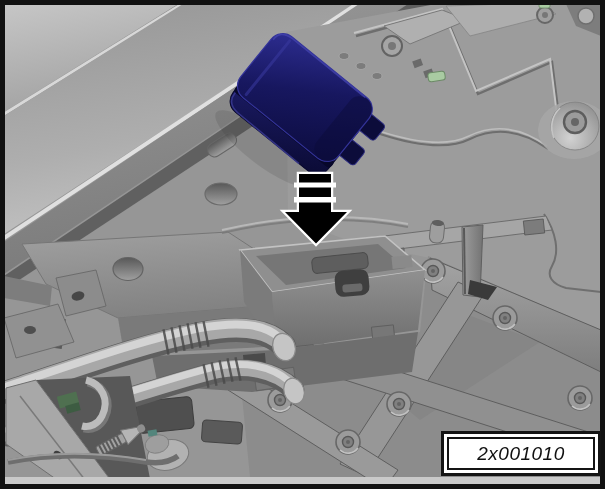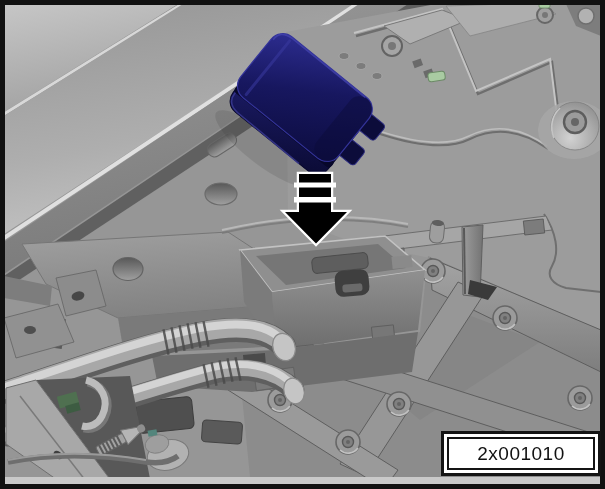--- a/index.html
+++ b/index.html
@@ -4,21 +4,21 @@
 <style>
   html,body{margin:0;padding:0;background:#ffffff;}
   .stage{position:relative;width:605px;height:489px;overflow:hidden;background:#969696;
          font-family:"Liberation Sans","DejaVu Sans",sans-serif;}
   .stage svg{position:absolute;left:0;top:0;display:block;}
   .label-box{position:absolute;left:441px;top:431px;width:160px;height:45px;
              background:#ffffff;border:3px solid #141414;box-sizing:border-box;
              display:flex;align-items:stretch;justify-content:stretch;z-index:5;}
   .label-inner{flex:1;margin:3px;border:2px solid #141414;display:flex;
                align-items:center;justify-content:center;}
-  .label-text{font-size:19px;color:#111111;letter-spacing:0.5px;}
+  .label-text{font-size:19px;color:#111111;letter-spacing:0.5px;font-style:italic;}
 </style>
 </head>
 <body>
 
 <div class="stage">
 <svg width="605" height="489" viewBox="0 0 605 489">
   <defs>
     <linearGradient id="gCorner" x1="0" y1="0" x2="0.3" y2="1">
       <stop offset="0" stop-color="#c6c6c6"></stop>
           <stop offset="1" stop-color="#a2a2a2"></stop>

